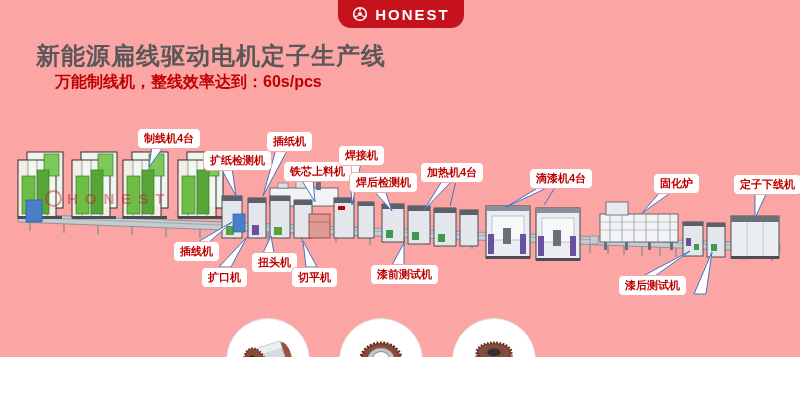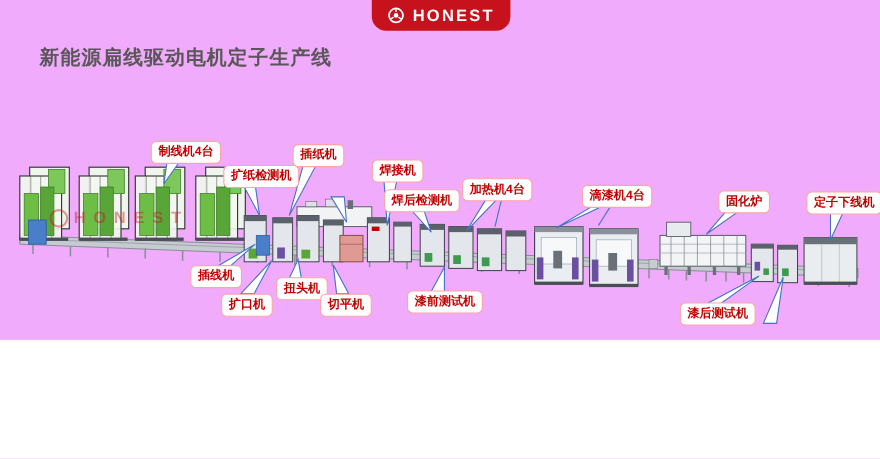--- a/index.html
+++ b/index.html
@@ -1,23 +1,23 @@
 <!DOCTYPE html>
 <html><head>
 <meta charset="utf-8">
 <style>
   html,body{margin:0;padding:0;background:#ffffff;}
-  #page{position:relative;width:800px;height:309px;background:#f0abfc;overflow:hidden;
+  #page{position:relative;width:800px;height:357px;background:#fca5a5;overflow:hidden;
         font-family:"Liberation Sans","DejaVu Sans",sans-serif;}
   
   .brand-badge{position:absolute;left:338px;top:0;width:126px;height:28px;background:#C5121C;
         border-radius:0 0 13px 13px;display:flex;align-items:center;justify-content:center;gap:7px;z-index:6;}
   .brand-text{color:#ffffff;font-weight:700;font-size:15px;letter-spacing:2px;}
   
-  .page-title{position:absolute;left:36px;top:40px;font-size:18px;font-weight:700;color:#595757;letter-spacing:1px;z-index:6;}
+  .page-title{position:absolute;left:36px;top:40px;font-size:24px;font-weight:700;color:#595757;letter-spacing:1px;z-index:6;}
   .page-subtitle{position:absolute;left:55px;top:72px;font-size:16px;font-weight:700;color:#C00000;z-index:6;}
   
   .watermark{position:absolute;left:45px;top:190px;z-index:3;display:flex;align-items:center;gap:5px;
         color:#C5121C;opacity:.42;font-weight:700;font-size:15px;letter-spacing:7px;pointer-events:none;}
   .watermark .wm-ring{width:13px;height:13px;border:2px solid #C5121C;border-radius:50%;flex:0 0 auto;}
   
   .bubble{position:absolute;background:#ffffff;border:1px solid #fca5a5;border-radius:5px;
         padding:2px 6px;font-size:11px;font-weight:700;color:#C00000;white-space:nowrap;line-height:1.35;z-index:5;}
   
   #line-art{position:absolute;left:0;top:110px;width:800px;height:210px;z-index:2;}
@@ -34,20 +34,21 @@
   <div class="brand-badge">
     <svg width="16" height="16" viewBox="0 0 16 16">
       <circle cx="8" cy="8" r="6.3" fill="none" stroke="#ffffff" stroke-width="1.6"></circle>
       <circle cx="8" cy="8" r="2.1" fill="#ffffff"></circle>
       <path d="M8,1.7 L8,5 M3,11.5 L5.8,9.5 M13,11.5 L10.2,9.5" stroke="#ffffff" stroke-width="1.3" fill="none"></path>
     </svg>
     <span class="brand-text">HONEST</span>
   </div>
 
   <div class="page-title">新能源扁线驱动电机定子生产线</div>
+  <div class="page-subtitle">万能制线机，整线效率达到：60s/pcs</div>
 
   <div class="watermark">
     <span class="wm-ring"></span>
     <span>HONEST</span>
   </div>
 
   <svg id="line-art" viewBox="0 110 800 210">
 
     <g>
       <path d="M18,214 L780,244 L780,252 L18,222 Z" fill="#C6CBD1" stroke="#80868D" stroke-width="0.8"></path>
@@ -216,20 +217,21 @@
       <path d="M306,267 L303,241 L317,267 Z"></path>
       <path d="M392,265 L404,243 L404,265 Z"></path>
       <path d="M643,276 L690,251 L655,276 Z"></path>
       <path d="M694,294 L712,252 L706,294 Z"></path>
     </g>
   </svg>
 
   <div class="bubble" style="left:137px;top:128px">制线机4台</div>
   <div class="bubble" style="left:203px;top:150px">扩纸检测机</div>
   <div class="bubble" style="left:266px;top:131px">插纸机</div>
+  <div class="bubble" style="left:283px;top:161px">铁芯上料机</div>
   <div class="bubble" style="left:338px;top:145px">焊接机</div>
   <div class="bubble" style="left:349px;top:172px">焊后检测机</div>
   <div class="bubble" style="left:420px;top:162px">加热机4台</div>
   <div class="bubble" style="left:529px;top:168px">滴漆机4台</div>
   <div class="bubble" style="left:653px;top:173px">固化炉</div>
   <div class="bubble" style="left:733px;top:174px">定子下线机</div>
   <div class="bubble" style="left:173px;top:241px">插线机</div>
   <div class="bubble" style="left:201px;top:267px">扩口机</div>
   <div class="bubble" style="left:251px;top:252px">扭头机</div>
   <div class="bubble" style="left:291px;top:267px">切平机</div>

